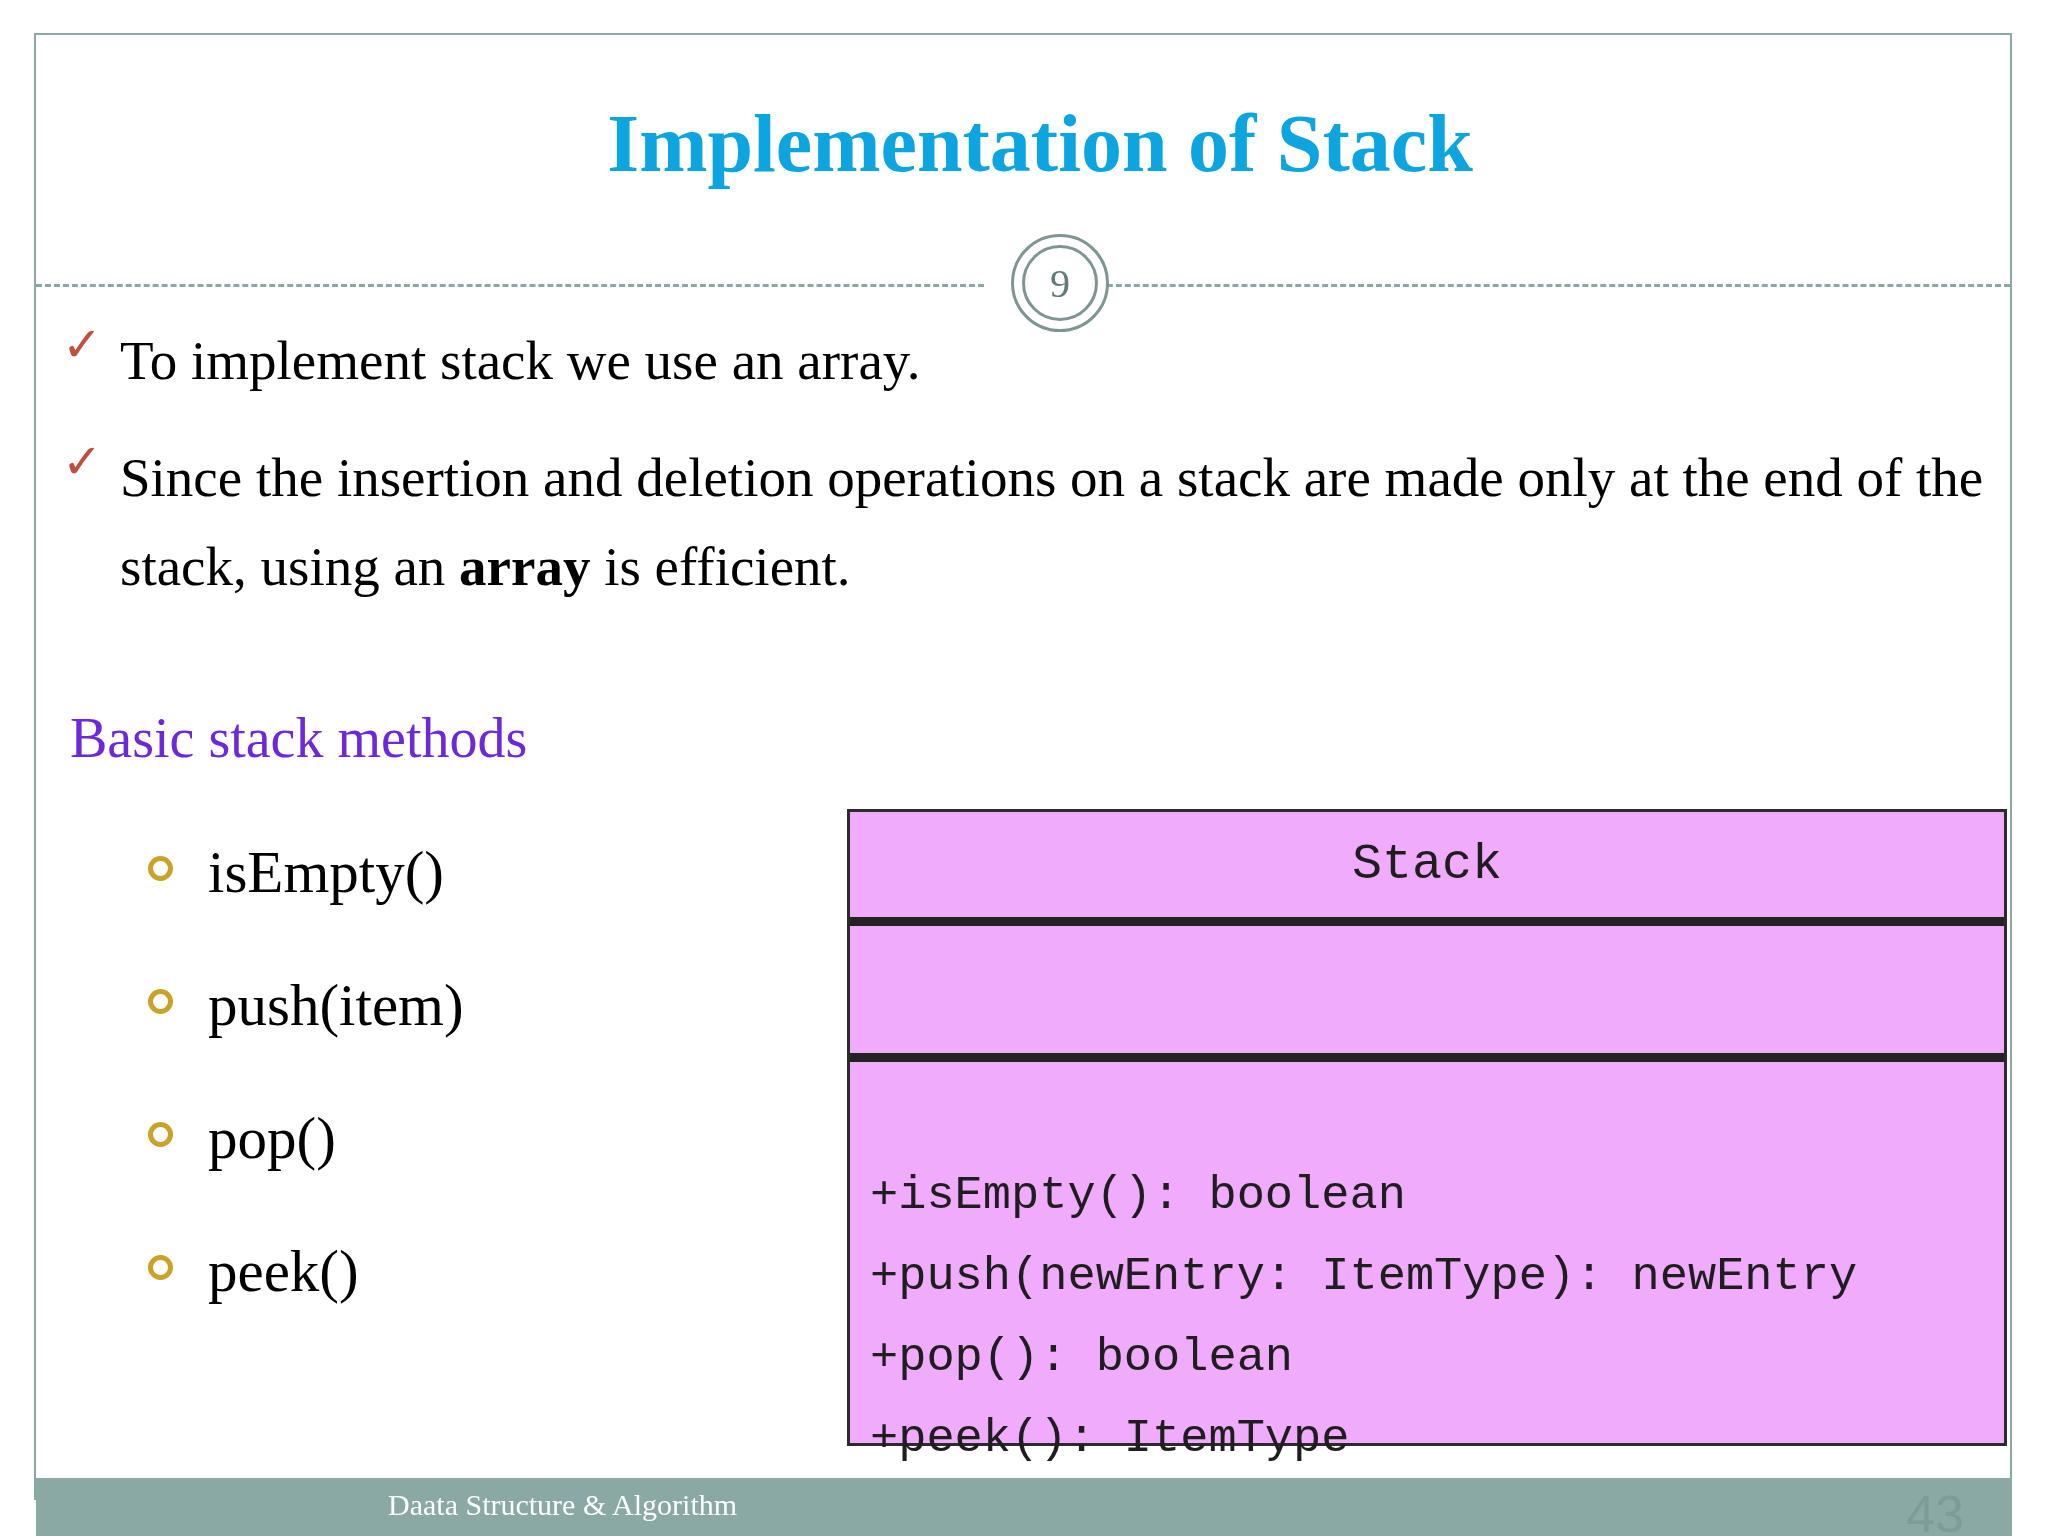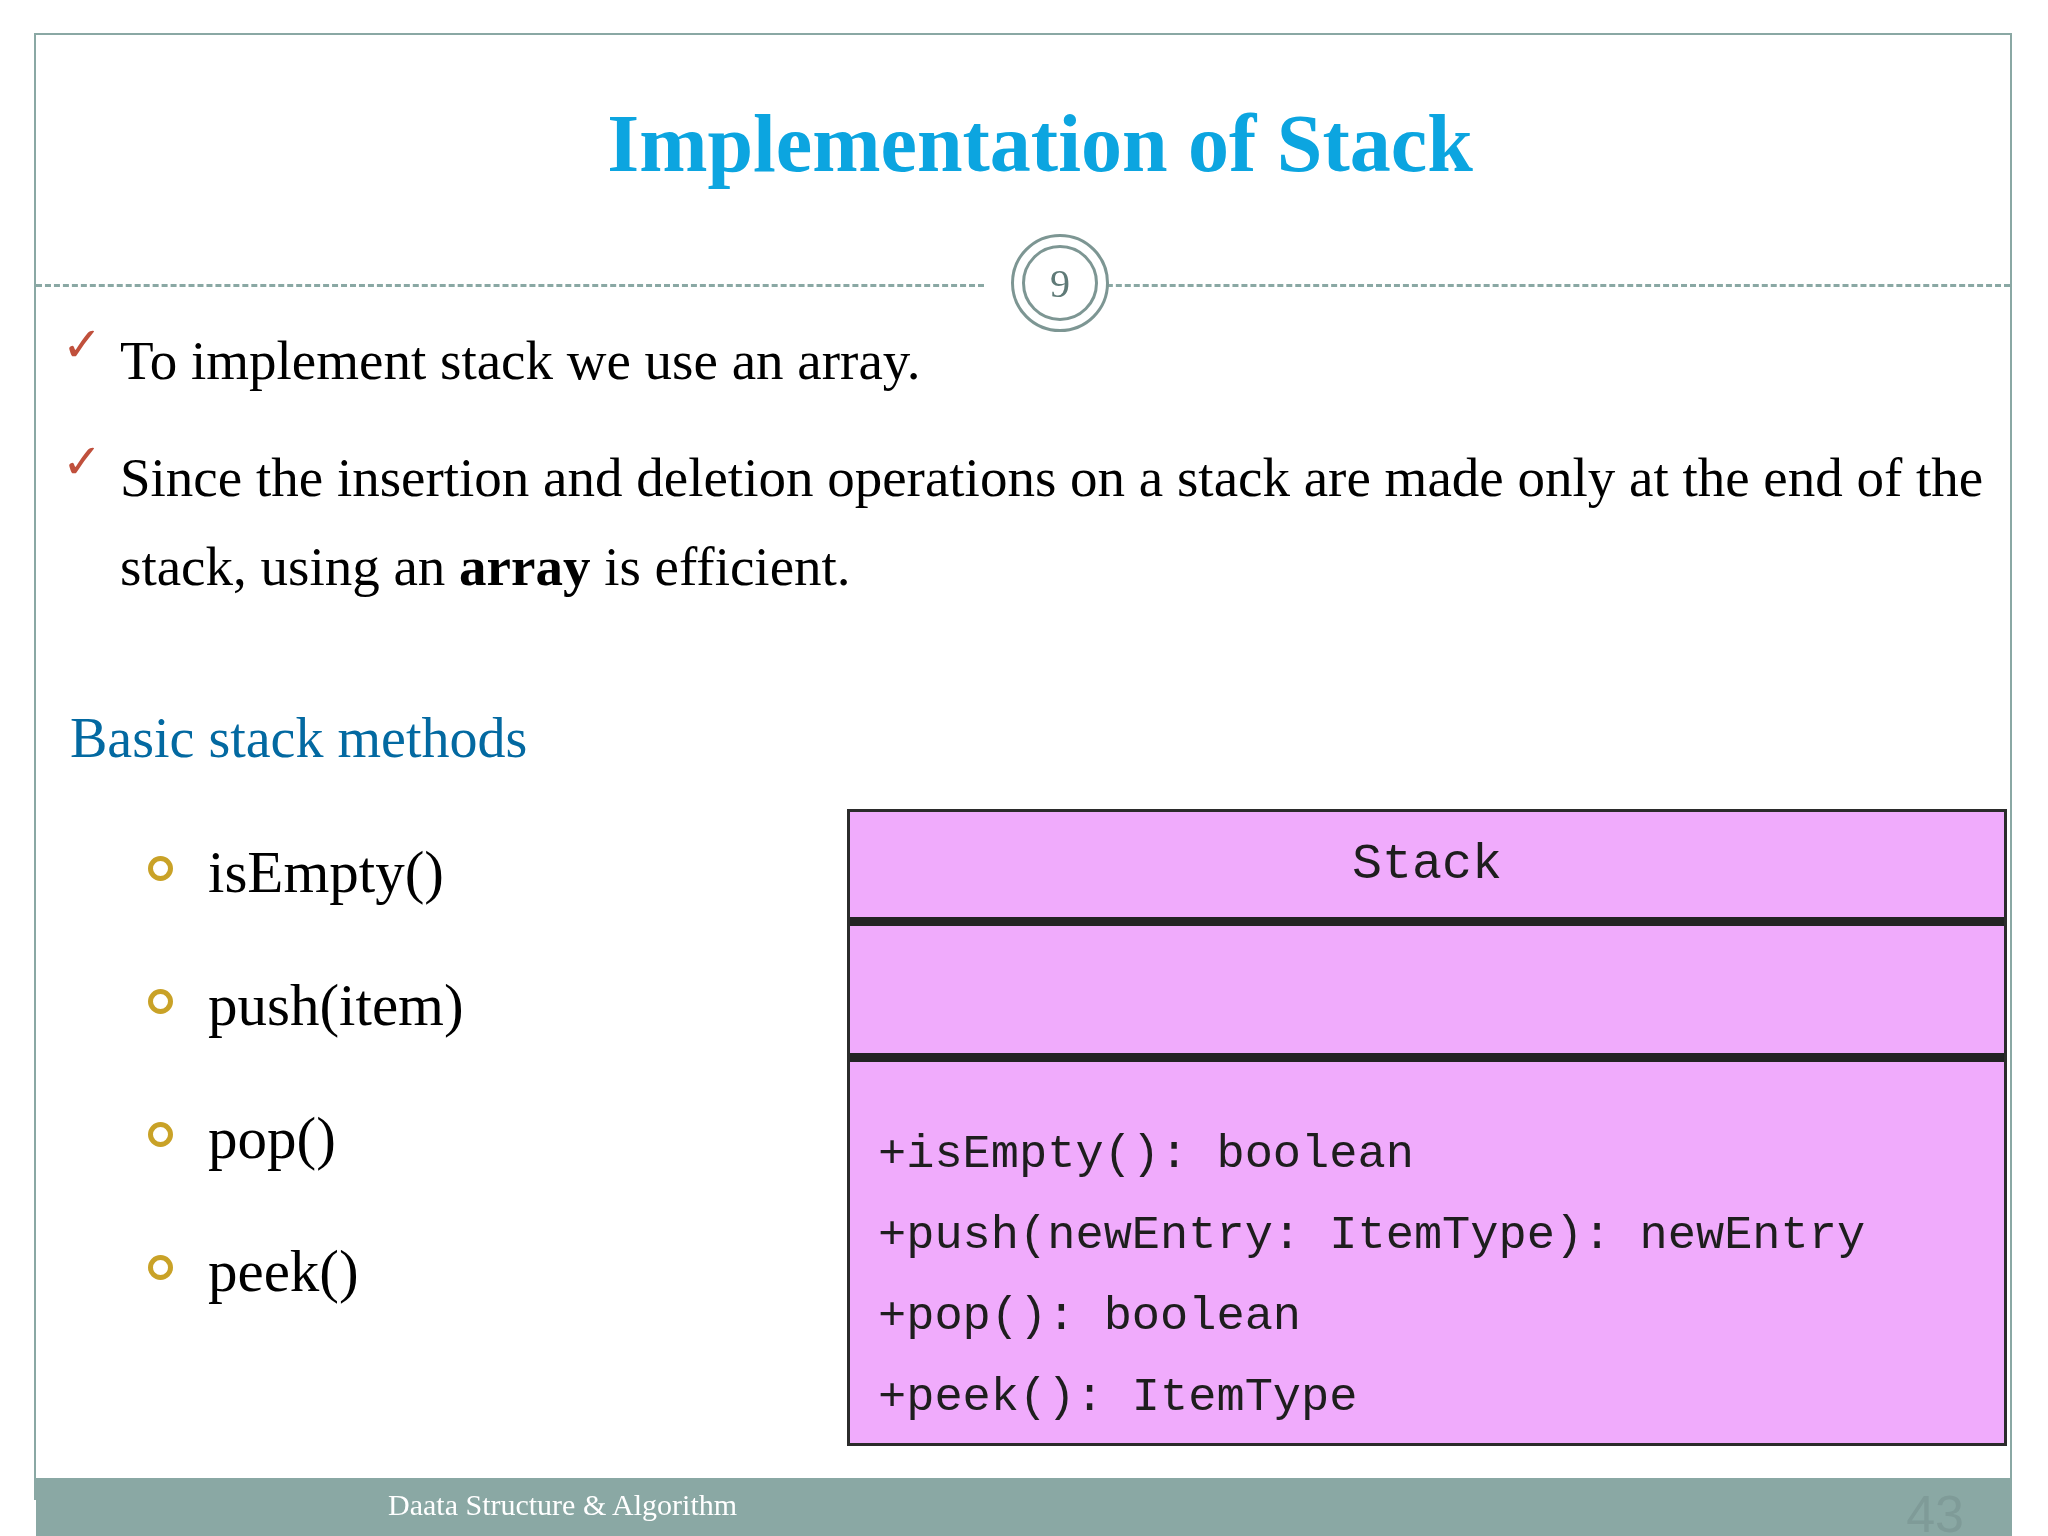--- a/index.html
+++ b/index.html
@@ -132,21 +132,21 @@
   }
   .bold-word { font-weight: bold; }
 
   
   .sub-heading {
     position: absolute;
     left: 70px;
     top: 704px;
     font-size: 56px;
     line-height: 68px;
-    color: #0369a1;
+    color: #6d28d9;
     white-space: nowrap;
     font-family: Liberation Serif, serif;
   }
 
   
   .method-list {
     position: absolute;
     left: 146px;
     top: 822px;
     width: 700px;
@@ -197,21 +197,22 @@
     height: 9px;
     background: #232323;
     flex: 0 0 auto;
   }
   .uml-attributes {
     height: 127px;
     flex: 0 0 auto;
   }
   .uml-methods {
     flex: 1 1 auto;
-    padding: 52px 0 0 28px;
+    padding: 52px 0 0 20px;
+    margin-top: 41px;
   }
   .uml-method-line {
     font-size: 47px;
     line-height: 81px;
     color: #1e1e1e;
     white-space: nowrap;
   }
 
   
   .footer-bar {

